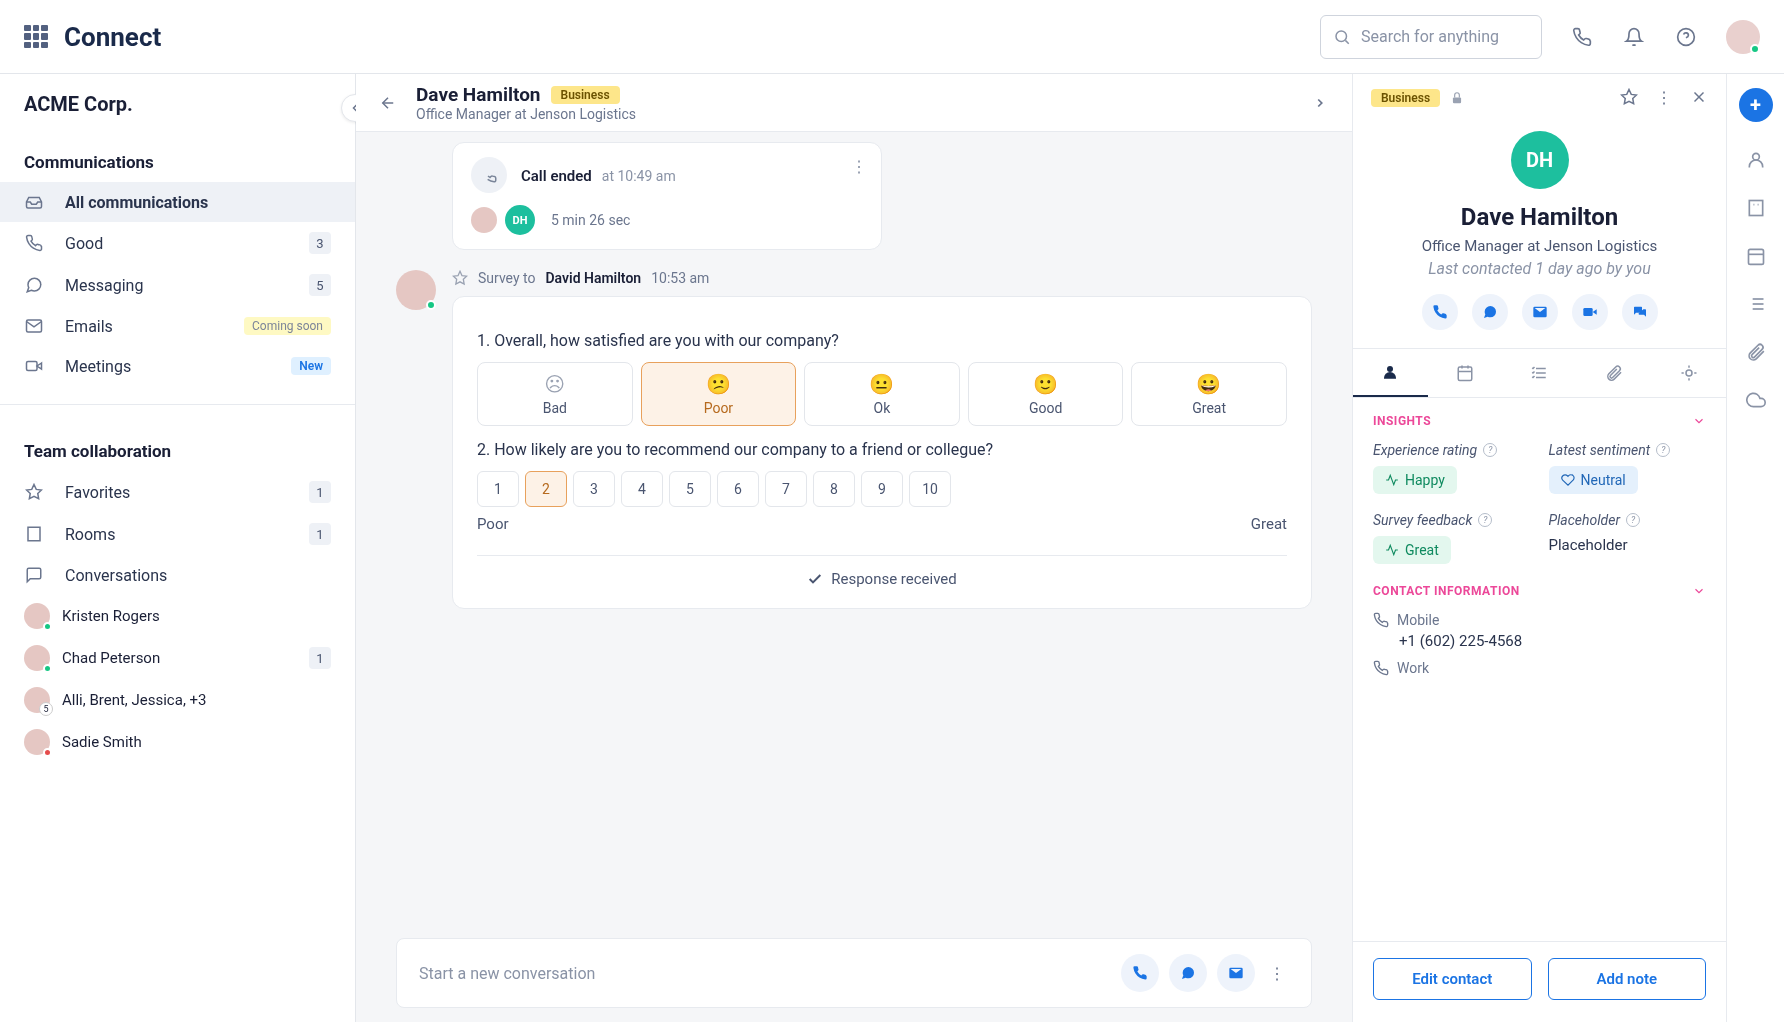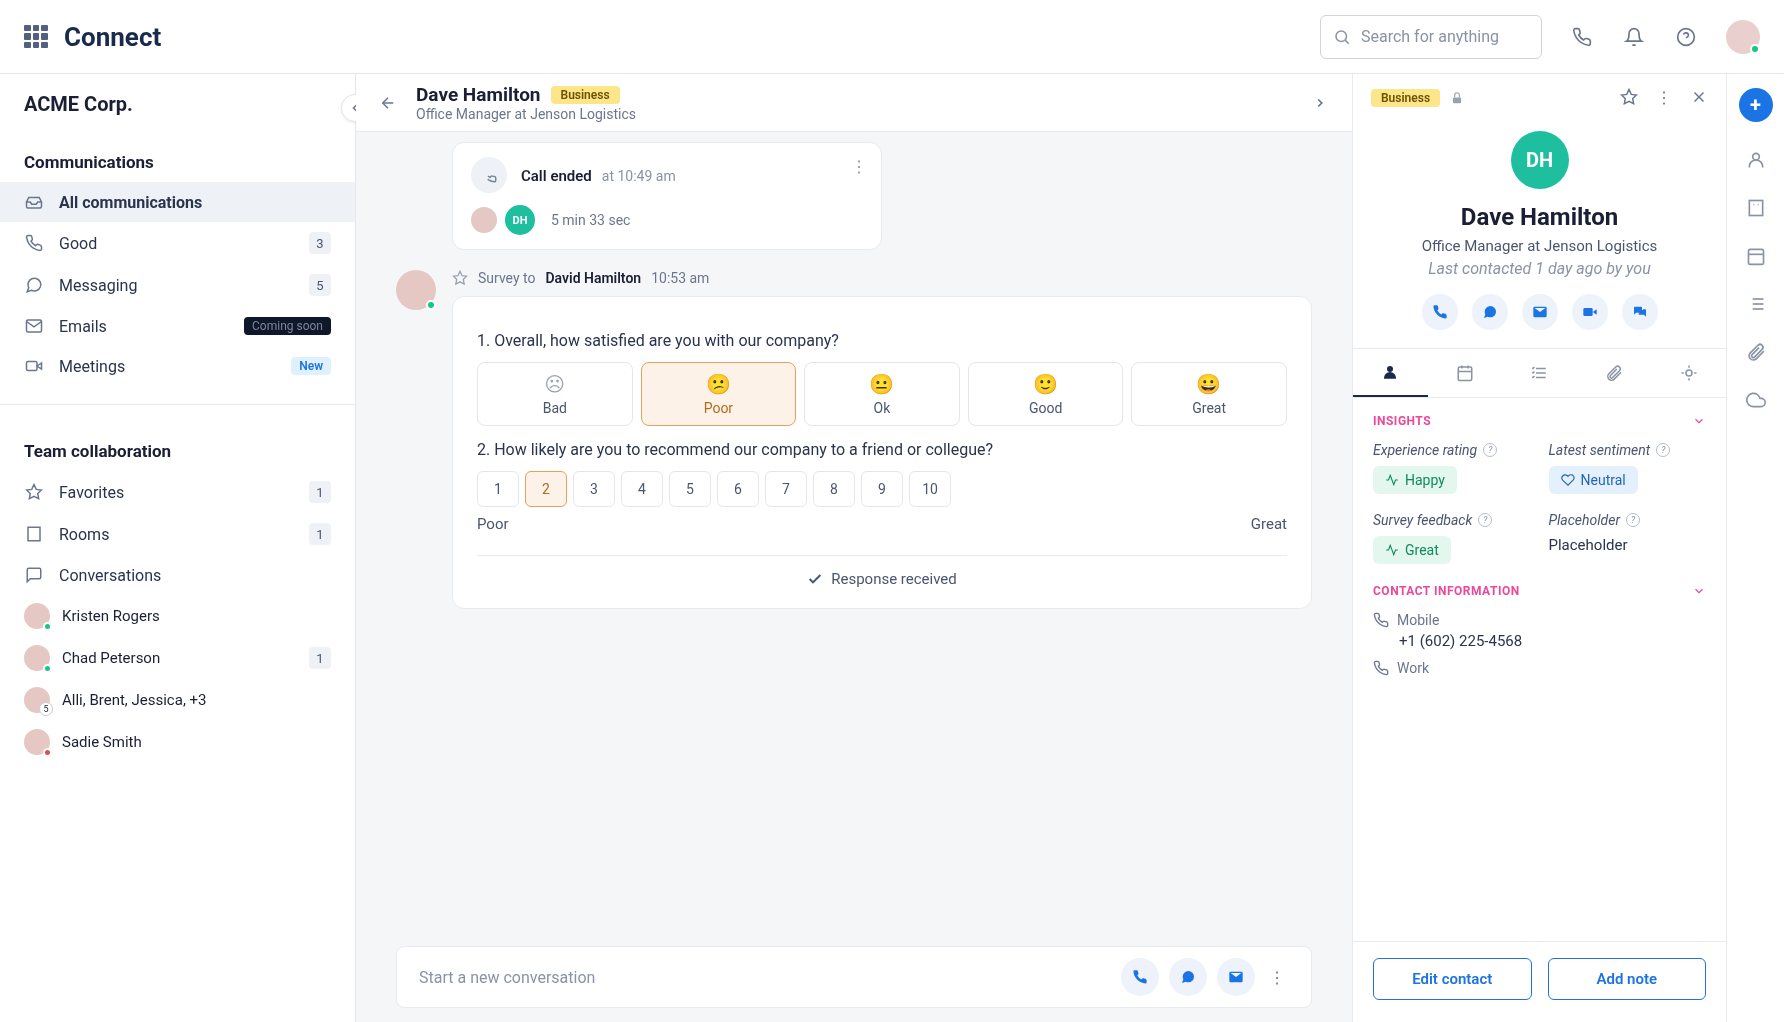--- a/index.html
+++ b/index.html
@@ -21,26 +21,26 @@
 .presence-dot { position: absolute; bottom: 0; right: 0; width: 10px; height: 10px; border-radius: 50%; background: #16c784; border: 2px solid #fff; }
 
 
 .main { flex: 1; display: flex; overflow: hidden; }
 
 
 .sidebar { width: 356px; background: #fff; border-right: 1px solid #e3e6eb; display: flex; flex-direction: column; padding-top: 18px; position: relative; }
 .sidebar-collapse { position: absolute; right: -14px; top: 20px; width: 28px; height: 28px; border-radius: 50%; background: #fff; border: 1px solid #e3e6eb; display: flex; align-items: center; justify-content: center; color: #6b768e; box-shadow: 0 1px 3px rgba(0,0,0,0.08); cursor: pointer; }
 .workspace { font-size: 20px; font-weight: 700; padding: 0 24px 18px; }
 .section-title { font-size: 17px; font-weight: 700; padding: 18px 24px 10px; }
-.nav-item { display: flex; align-items: center; gap: 15px; padding: 10px 24px; font-size: 16px; color: #2a344d; cursor: pointer; }
+.nav-item { display: flex; align-items: center; gap: 21px; padding: 10px 24px; font-size: 16px; color: #2a344d; cursor: pointer; }
 .nav-item.active { background: #eef1f6; font-weight: 700; }
 .nav-item .nav-icon { width: 20px; height: 20px; display: flex; align-items: center; justify-content: center; color: #6b768e; }
 .nav-item .label { flex: 1; }
 .count-pill { min-width: 22px; height: 22px; border-radius: 4px; background: #eef1f6; color: #4a5570; font-size: 13px; display: flex; align-items: center; justify-content: center; padding: 0 6px; }
-.badge-soon { background: #0f172a; color: #7c8599; font-size: 12px; border-radius: 4px; padding: 2px 8px; }
+.badge-soon { background: #fef9c3; color: #7c8599; font-size: 12px; border-radius: 4px; padding: 2px 8px; }
 .badge-new { background: #dff0ff; color: #1b74e4; font-size: 12px; border-radius: 4px; padding: 2px 8px; font-weight: 600; }
 .divider { height: 1px; background: #e7eaef; margin: 18px 0; }
 .convo-item { display: flex; align-items: center; gap: 12px; padding: 8px 24px; font-size: 15px; cursor: pointer; }
 .mini-avatar { width: 26px; height: 26px; border-radius: 50%; background: #e5c7c3; position: relative; }
 .mini-avatar .dot { position: absolute; bottom: -2px; right: -2px; width: 9px; height: 9px; border-radius: 50%; border: 2px solid #fff; }
 .dot.green { background: #16c784; }
 .dot.red { background: #e54b4b; }
 .dot.gray { background: #a0aab8; }
 
 
@@ -78,21 +78,21 @@
 .rating-cell.selected { background: #fdf2e7; border-color: #e8a15c; color: #b66a1e; }
 .face { font-size: 20px; color: #9aa2b2; }
 .rating-cell.selected .face { color: #cf7a2a; }
 .nps-row { display: flex; gap: 6px; }
 .nps-cell { width: 42px; height: 36px; border: 1px solid #e3e6eb; border-radius: 6px; display: flex; align-items: center; justify-content: center; font-size: 14px; color: #4a5570; cursor: pointer; }
 .nps-cell.selected { background: #fdf2e7; border-color: #e8a15c; color: #b66a1e; }
 .nps-labels { display: flex; justify-content: space-between; font-size: 15px; color: #4a5570; margin-top: 8px; }
 .hr-line { height: 1px; background: #e7eaef; margin: 22px 0 14px; }
 .response-row { text-align: center; color: #4a5570; font-size: 15px; display: flex; align-items: center; justify-content: center; gap: 8px; }
 
-.compose { height: 62px; background: #fff; border-top: 1px solid #e7eaef; display: flex; align-items: center; padding: 0 22px; gap: 10px; margin: 0 40px 0 40px; border: 1px solid #e7eaef; border-radius: 8px; }
+.compose { height: 70px; background: #fff; border-top: 1px solid #e7eaef; display: flex; align-items: center; padding: 0 22px; gap: 10px; margin: 0 40px 0 40px; border: 1px solid #e7eaef; border-radius: 8px; }
 .compose input { border: none; outline: none; flex: 1; font-size: 16px; }
 .compose input::placeholder { color: #8a93a6; }
 .compose-actions { display: flex; gap: 10px; align-items: center; }
 .round-btn { width: 38px; height: 38px; border-radius: 50%; background: #eef3fb; display: flex; align-items: center; justify-content: center; color: #1b74e4; cursor: pointer; }
 
 
 .right-panel { width: 374px; background: #fff; border-left: 1px solid #e7eaef; display: flex; flex-direction: column; overflow: auto; }
 .panel-header { display: flex; align-items: center; gap: 10px; padding: 14px 18px; }
 .panel-header .spacer2 { flex: 1; }
 .lock-icon { color: #9aa2b2; }
@@ -337,21 +337,21 @@
                     </svg>
                   </div>
                 <div>
                   <span class="call-title">Call ended</span>
                   <span class="call-time">at 10:49 am</span>
                 </div>
               </div>
               <div class="participants">
                 <div class="mini-avatar"></div>
                 <div class="dh-circle">DH</div>
-                <span class="duration">5 min 33 sec</span>
+                <span class="duration">5 min 26 sec</span>
               </div>
             </div>
           </div>
         </div>
 
         <div class="survey-block">
           <div class="survey-avatar">
               <div class="dot green" style="position:absolute;bottom:0;right:0;width:10px;height:10px;border:2px solid #fff;border-radius:50%;"></div>
             </div>
           <div style="flex:1;">

